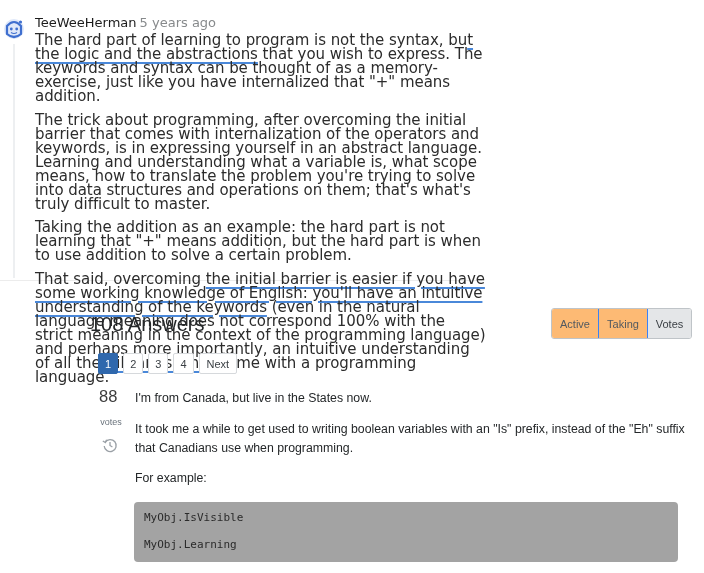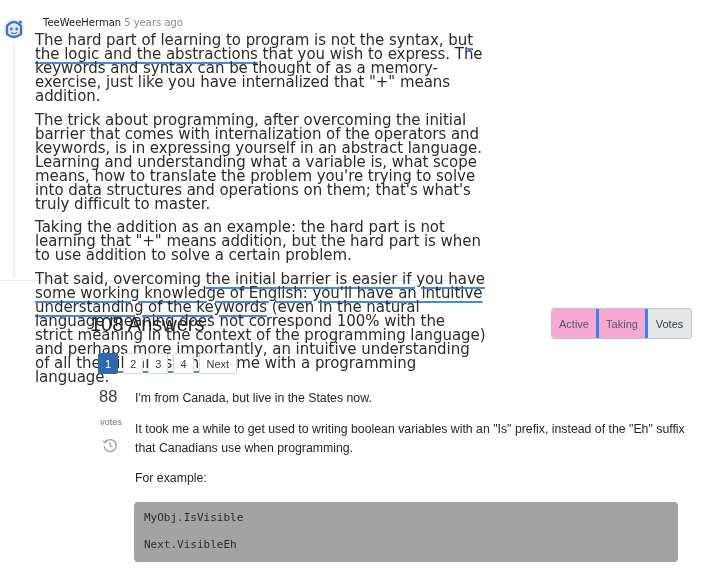--- a/index.html
+++ b/index.html
@@ -12,23 +12,22 @@
       border-bottom: 1px solid #ececec;
     }
     .avatar {
       position: absolute; left: 3px; top: 18px; width: 22px; height: 22px;
     }
     .thread-line {
       position: absolute; left: 13px; top: 44px; width: 2px; height: 234px;
       background: #edeff1;
     }
     .comment-head {
-      position: absolute; left: 35px; top: 17px; font-size: 10px; line-height: 12px;
+      position: absolute; left: 35px; top: 17px; font-size: 13px; line-height: 12px;
       white-space: nowrap;
-      margin-left: 8px;
     }
     .comment-head .author { color: #1c1c1c; }
     .comment-head .time { color: #878a8c; margin-left: 3px; }
     .comment-body {
       position: absolute; left: 35px; top: 33px; width: 452px;
       font-size: 15px; line-height: 14px; color: #2c2c2c; letter-spacing: -0.05px;
     }
     .comment-body p { margin-bottom: 9.5px; }
     .comment-body .hl {
       text-decoration: underline; text-decoration-color: #4a88d9;
@@ -40,21 +39,21 @@
       position: absolute; left: 90px; top: 313px; font-family: "Liberation Sans", sans-serif;
       font-size: 20px; color: #242729;
     }
     .sort-tabs {
       position: absolute; left: 551px; top: 308px; height: 31px; display: flex;
       border: 1px solid #bfc4c8; border-radius: 3px; overflow: hidden;
       font-family: "Liberation Sans", sans-serif; font-size: 11px;
     }
     .sort-tab {
       display: flex; align-items: center; justify-content: center; color: #525960;
-      border-right: 3px solid #3b82f6; background: #f9a8d4; cursor: pointer;
+      border-right: 1px solid #3b82f6; background: #fdba74; cursor: pointer;
     }
     .sort-tab:last-child { border-right: none; }
     .sort-tab.active { background: #e4e6e8; color: #3b4045; }
 
     .pager {
       position: absolute; left: 98px; top: 353px; display: flex; gap: 5px;
       font-family: "Liberation Sans", sans-serif; font-size: 11px;
     }
     .page-btn {
       height: 21px; min-width: 19px; padding: 0 6px; display: flex; align-items: center; justify-content: center;
@@ -141,14 +140,14 @@
 </svg>
 
 <div class="answer-body">
   <p>I'm from Canada, but live in the States now.</p>
   <p style="margin-bottom:11px">It took me a while to get used to writing boolean variables with an "Is" prefix, instead of the "Eh" suffix that Canadians use when programming.</p>
   <p>For example:</p>
 </div>
 
 <div class="code-block">
   <div>MyObj.IsVisible</div>
-  <div>Next.VisibleEh</div>
+  <div>MyObj.Learning</div>
 </div>
 
 </body></html>

